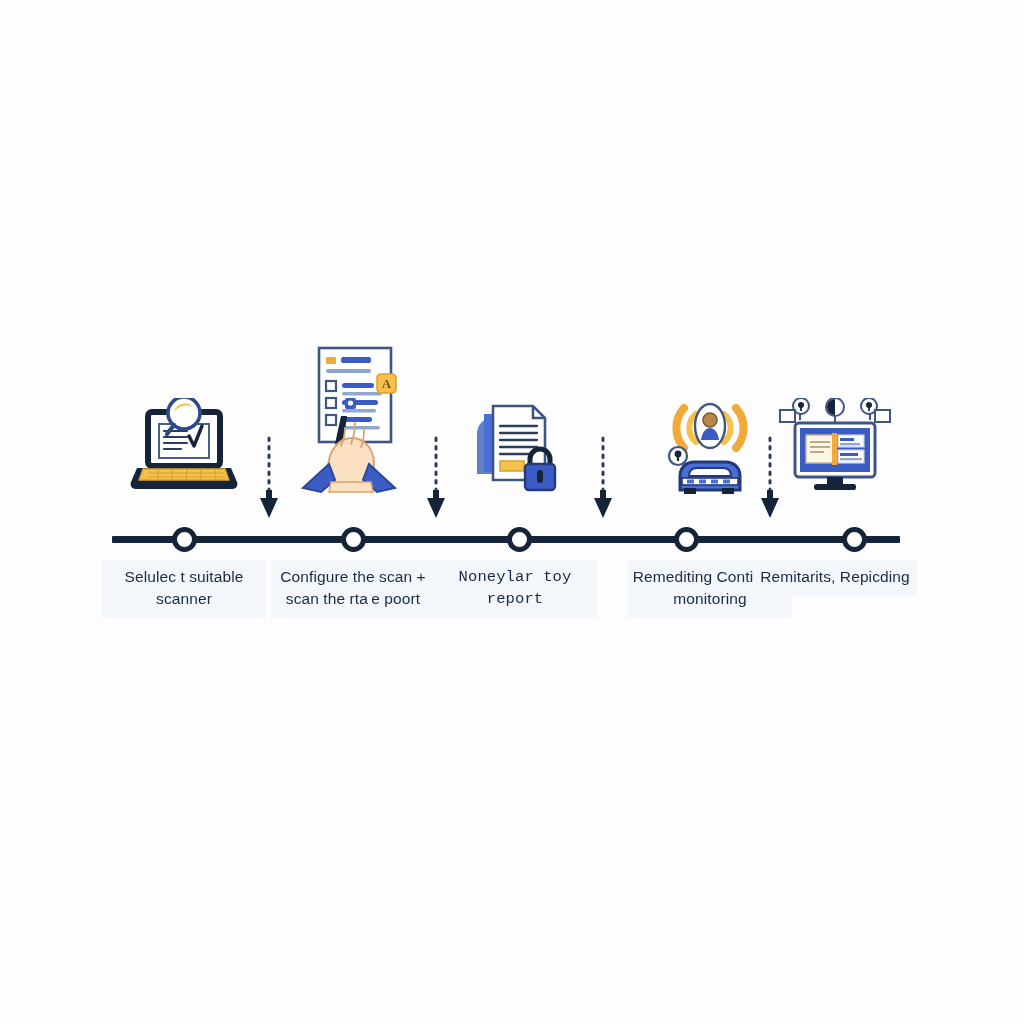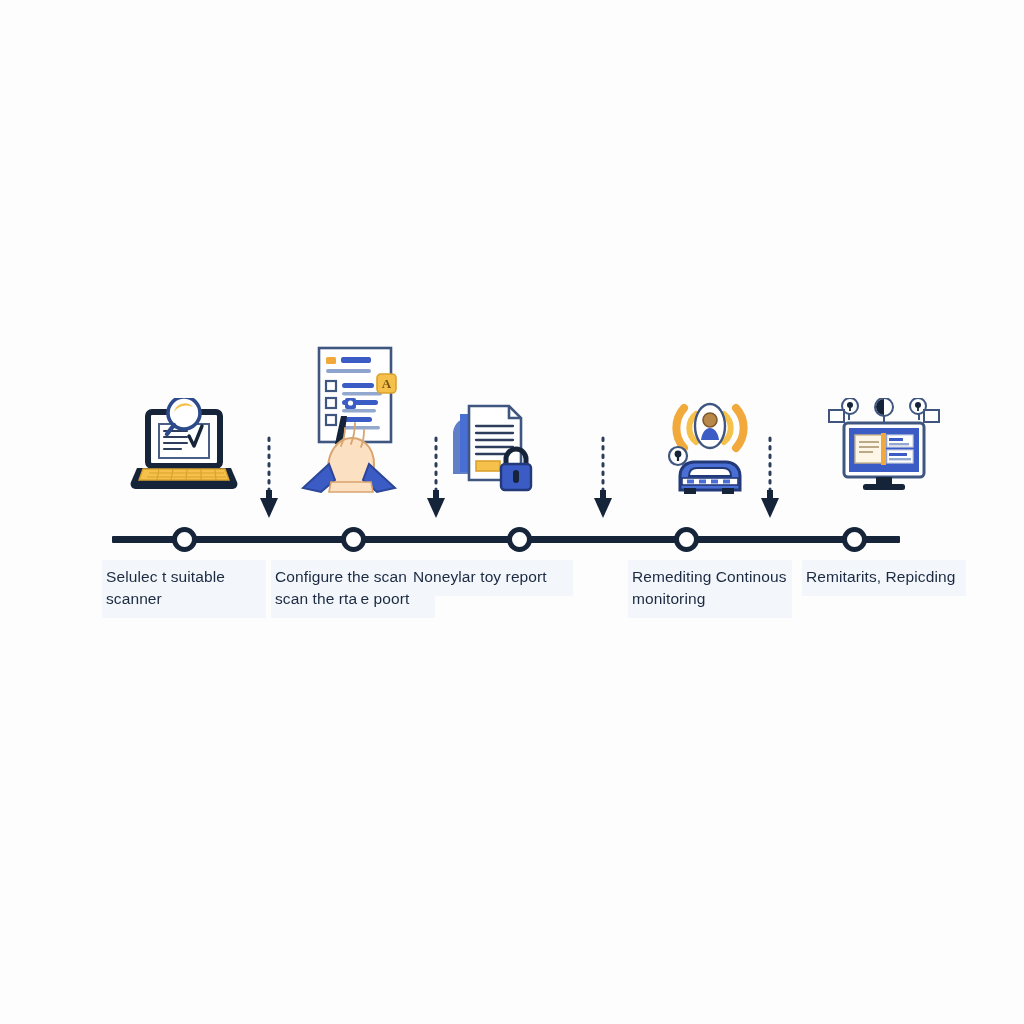--- a/index.html
+++ b/index.html
@@ -68,20 +68,21 @@
   }
 
   .icon-wrap svg { display: block; }
 
   .label {
     position: absolute;
     top: 188px;
     left: 8px;
     width: 164px;
     padding: 6px 4px 8px;
+    text-align: center;
     font-size: 15.5px;
     line-height: 1.42;
     color: #1b2a41;
     background: #f3f7fb;
     letter-spacing: 0.1px;
   }
 
   
   .connector {
     position: absolute;
@@ -177,21 +178,21 @@
         </g>
 
         <path d="M34 118 L8 142 L26 146 L40 134 Z" fill="#3b5bc5" stroke="#2c4699" stroke-width="2"></path>
         <path d="M74 118 L100 142 L82 146 L68 134 Z" fill="#3b5bc5" stroke="#2c4699" stroke-width="2"></path>
         <path d="M36 136 h40 l2 10 h-44 z" fill="#fce0c2" stroke="#d9a46e" stroke-width="1.6"></path>
       </svg>
     </div>
     <div class="label">Configure the scan + scan the rta e poort</div>
   </div>
 
-  <div class="step" id="step-3" style="left: 491px;">
+  <div class="step" id="step-3" style="left: 515px; font-family: Liberation Mono, monospace;">
     <div class="icon-wrap">
       <svg width="104" height="96" viewBox="0 0 104 96">
 
         <path d="M14 36 c0 -8 5 -14 12 -16 l6 -2 v58 h-18 z" fill="#5f7fc9"></path>
         <rect x="21" y="16" width="8" height="58" fill="#4a6fd4"></rect>
 
         <path d="M30 8 h40 l12 12 v62 h-52 z" fill="#ffffff" stroke="#3f5680" stroke-width="2.6"></path>
         <path d="M70 8 v12 h12" fill="none" stroke="#3f5680" stroke-width="2.6"></path>
         <g stroke="#2d3e5c" stroke-width="2.3" stroke-linecap="round">
           <line x1="37" y1="28" x2="74" y2="28"></line>
@@ -236,21 +237,21 @@
           <rect x="53" y="81.5" width="7" height="4"></rect>
           <rect x="65" y="81.5" width="7" height="4"></rect>
         </g>
         <rect x="26" y="90" width="12" height="6" fill="#16243a"></rect>
         <rect x="64" y="90" width="12" height="6" fill="#16243a"></rect>
       </svg>
     </div>
     <div class="label">Remediting Continous monitoring</div>
   </div>
 
-  <div class="step" id="step-5" style="left: 884px;">
+  <div class="step" id="step-5" style="left: 835px;">
     <div class="icon-wrap">
       <svg width="122" height="96" viewBox="0 0 122 96">
 
         <g stroke="#3f5680" stroke-width="2">
           <line x1="14" y1="14" x2="26" y2="14"></line>
           <line x1="26" y1="14" x2="26" y2="22"></line>
           <line x1="108" y1="14" x2="96" y2="14"></line>
           <line x1="96" y1="14" x2="96" y2="22"></line>
           <line x1="61" y1="18" x2="61" y2="26"></line>
         </g>

